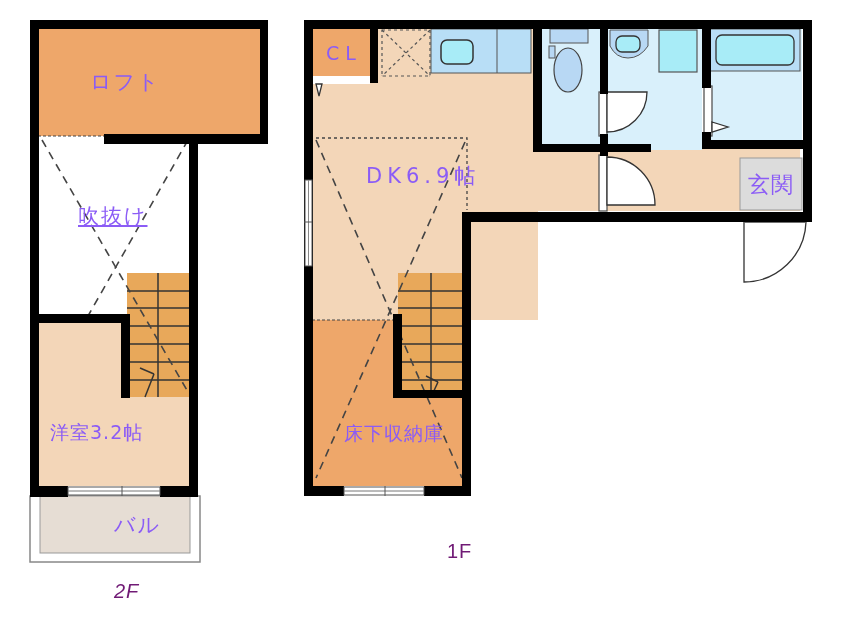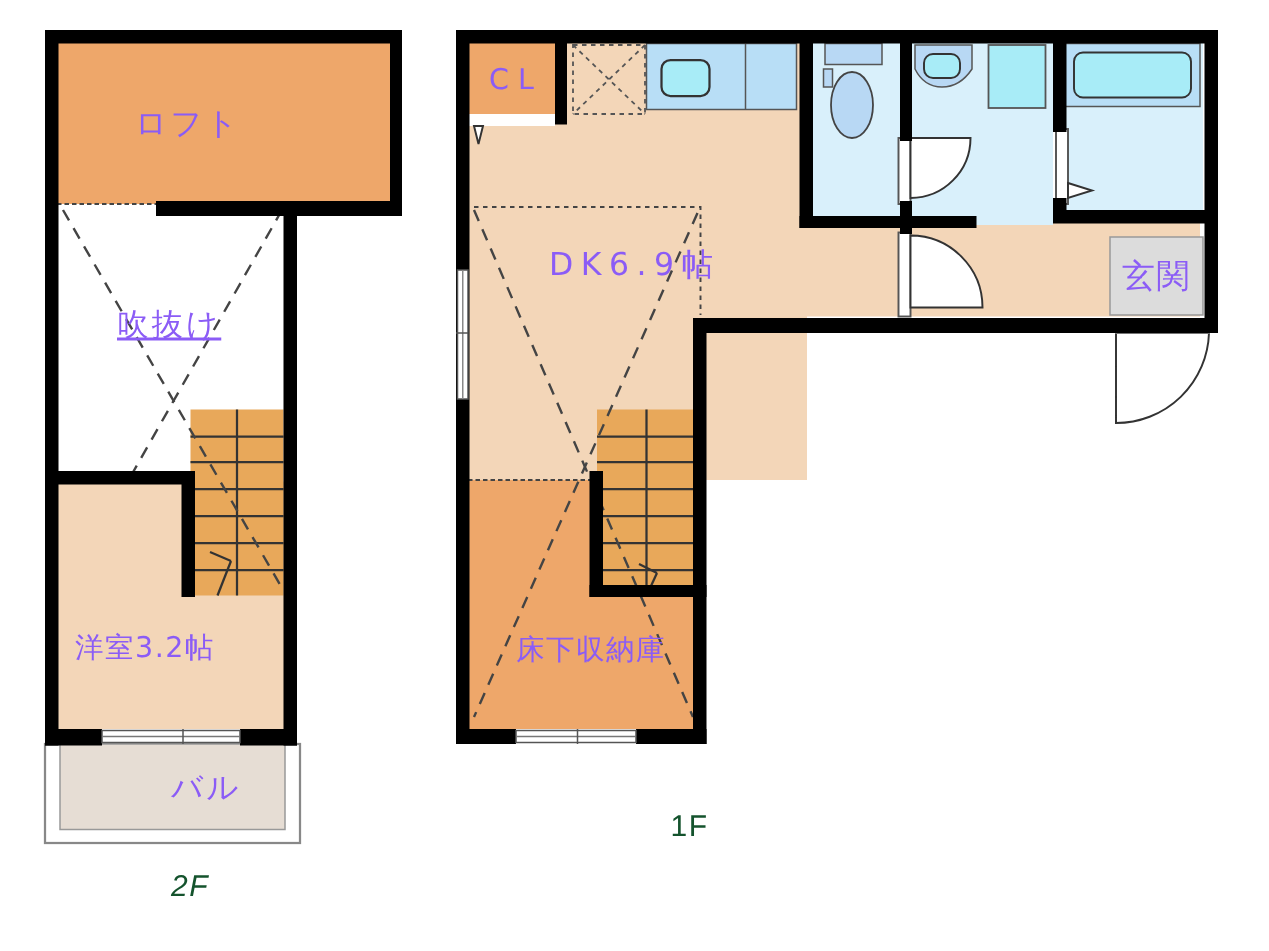--- a/index.html
+++ b/index.html
@@ -1,20 +1,20 @@
 <!DOCTYPE html>
 <html><head>
 <meta charset="utf-8">
 <style>
   html,body{margin:0;padding:0;background:#ffffff;}
   body{width:846px;height:634px;position:relative;overflow:hidden;font-family:"DejaVu Sans","Liberation Sans",sans-serif;}
   #plan{position:absolute;left:0;top:0;width:846px;height:634px;}
   .lbl{position:absolute;color:#8b5cf6;font-size:21px;white-space:nowrap;letter-spacing:2px;line-height:1;}
   .lbl.sm{font-size:19px;letter-spacing:1px;}
-  .floor{position:absolute;font-size:20px;color:#14532d;font-family:"Liberation Sans",sans-serif;letter-spacing:1px;}
+  .floor{position:absolute;font-size:20px;color:#701a75;font-family:"Liberation Sans",sans-serif;letter-spacing:1px;}
 </style>
 </head>
 <body>
 
 <svg id="plan" viewBox="0 0 846 634" xmlns="http://www.w3.org/2000/svg">
 
   <g>
 
     <rect x="38" y="28" width="222" height="108" fill="#eea76a"></rect>
 

